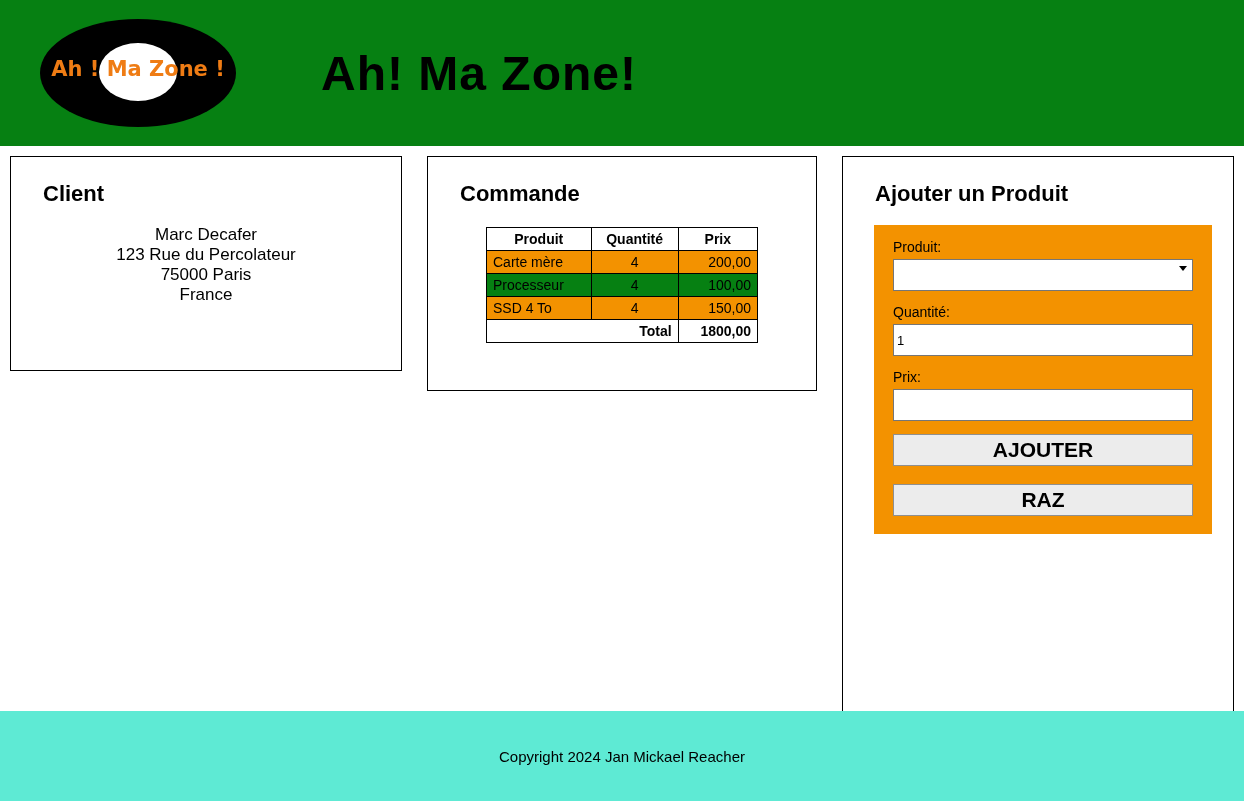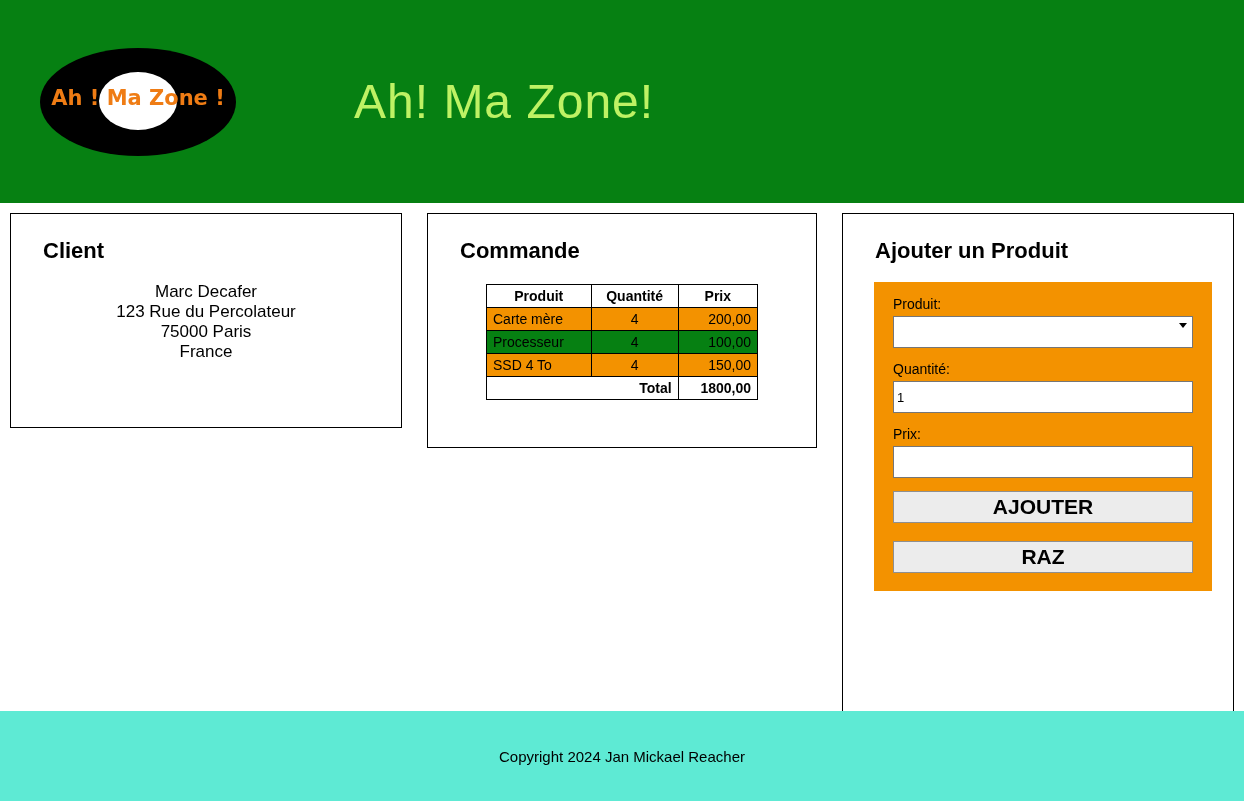--- a/index.html
+++ b/index.html
@@ -11,21 +11,21 @@
     width: 1244px;
     height: 801px;
     font-family: "Liberation Sans", sans-serif;
     background: #ffffff;
     overflow: hidden;
     position: relative;
   }
 
   
   #header {
-    height: 203px;
+    height: 146px;
     background: #068012;
     display: flex;
     align-items: center;
     position: relative;
   }
   #logo {
     width: 196px;
     height: 108px;
     margin-left: 40px;
     position: relative;
@@ -54,24 +54,24 @@
     width: 196px;
     text-align: center;
     font-family: "DejaVu Sans", sans-serif;
     font-weight: bold;
     font-size: 21px;
     color: #ef7c14;
     letter-spacing: 0px;
     white-space: nowrap;
   }
   #site-title {
-    margin-left: 118px;
+    margin-left: 85px;
     font-size: 48px;
-    font-weight: normal;
-    color: #bef264;
+    font-weight: bold;
+    color: #000000;
     letter-spacing: 1px;
   }
 
   
   #main {
     position: relative;
     height: 514px;
     background: #ffffff;
   }
   .panel {

